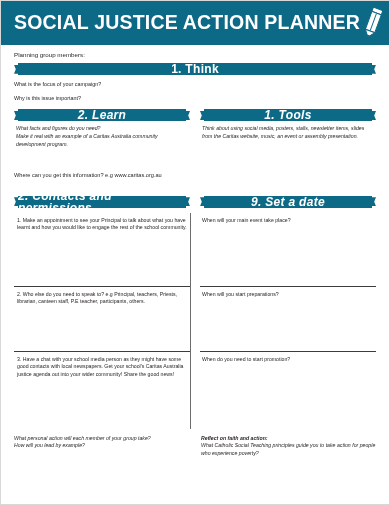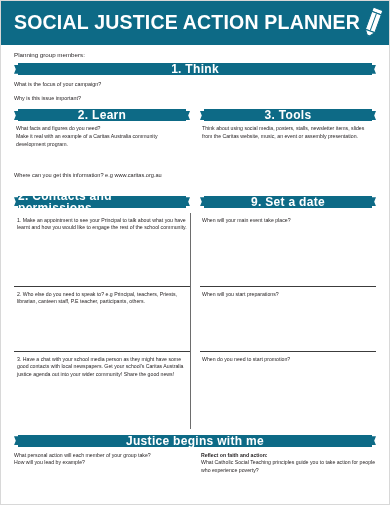--- a/index.html
+++ b/index.html
@@ -98,21 +98,21 @@
   }
   .body-text + .body-text { margin-top: 0; }
 
   .qa-gap { height: 7px; }
 
   
   .two-col {
     display: flex;
     gap: 10px;
   }
-  .col { flex: 1 1 0; min-width: 0; }
+  .col { flex: 1 1 0; min-width: 0; font-style: italic; }
 
   .col-text {
     padding: 4px 2px 0 2px;
     font-size: 5.2px;
     line-height: 1.5;
   }
 
   
   .think-q {
     font-size: 5.4px;
@@ -194,21 +194,21 @@
         <div class="ribbon">
           <span class="ribbon-title">2. Learn</span>
         </div>
         <div class="col-text">
           <p class="body-text">What facts and figures do you need?</p>
           <p class="body-text">Make it real with an example of a Caritas Australia community development program.</p>
         </div>
       </div>
       <div class="col">
         <div class="ribbon">
-          <span class="ribbon-title">3. Tools</span>
+          <span class="ribbon-title">1. Tools</span>
         </div>
         <div class="col-text">
           <p class="body-text">Think about using social media, posters, stalls, newsletter items, slides from the Caritas website, music, an event or assembly presentation.</p>
         </div>
       </div>
     </div>
 
     <div style="height:24px"></div>
     <p class="field-label">Where can you get this information? e.g www.caritas.org.au</p>
 
@@ -237,23 +237,20 @@
       <div class="grid-rule"></div>
 
       <div class="grid-right">
         <div class="cell cell-1 cell-r">When will your main event take place?</div>
         <div class="cell cell-2 cell-r">When will you start preparations?</div>
         <div class="cell cell-3 cell-r">When do you need to start promotion?</div>
       </div>
     </div>
 
     <div class="bottom">
-      <div class="ribbon">
-        <span class="ribbon-title">Justice begins with me</span>
-      </div>
       <div class="bottom-cols">
         <div class="col">
           <p class="body-text">What personal action will each member of your group take?</p>
           <p class="body-text">How will you lead by example?</p>
         </div>
         <div class="col">
           <p class="bold-lead">Reflect on faith and action:</p>
           <p class="body-text">What Catholic Social Teaching principles guide you to take action for people who experience poverty?</p>
         </div>
       </div>

